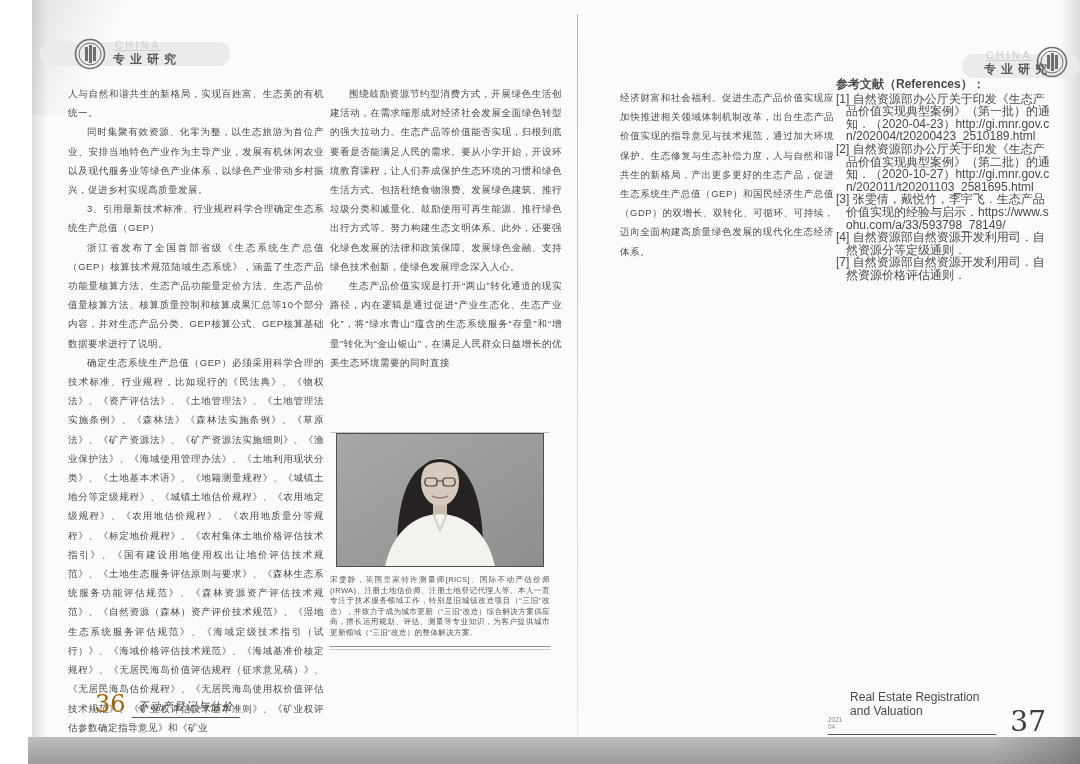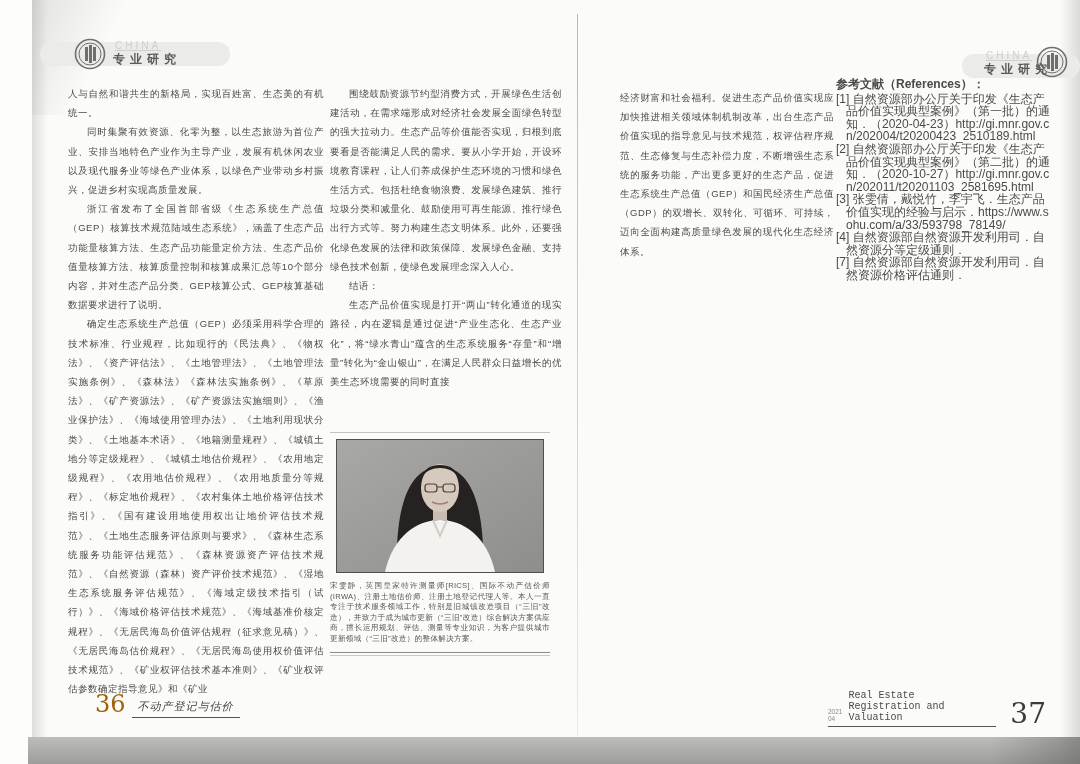--- a/index.html
+++ b/index.html
@@ -40,21 +40,21 @@
   .col{position:absolute;text-align:justify;color:#4a4a48;font-size:9.5px;
     line-height:19.2px;filter:blur(.3px);letter-spacing:.5px;}
   .col p{margin:0;text-indent:2em;}
   .col p.flush{text-indent:0;}
   .col p.hd{text-indent:2em;}
   .col-l1{left:68px;top:84px;width:256px;height:600px;}
   .col-l2{left:330px;top:84px;width:232px;height:344px;}
   .col-r1{left:620px;top:88px;width:214px;}
   
   .photo-block{position:absolute;left:330px;top:432px;width:220px;
-    border-top:1px solid #c3c3c1;padding-top:6px;}
+    border-top:1px solid #c3c3c1;}
   .photo-frame{width:206px;height:132px;margin:0 auto;border:1px solid #4f4f4d;
     background:#9a9a98;overflow:hidden;}
   .photo-caption{margin-top:8px;font-size:7.6px;line-height:10.6px;color:#565654;
     text-align:justify;filter:blur(.25px);letter-spacing:.3px;}
   .caption-rule{margin-top:7px;border-top:1px solid #8d8d8b;}
   .caption-rule2{margin-top:2px;border-top:1px solid #c9c9c7;}
   
   .refs{position:absolute;left:836px;top:78px;width:214px;color:#4a4a48;
     font-size:12px;line-height:12.6px;filter:blur(.3px);}
   .refs .rtitle{font-weight:bold;margin:0 0 2px 0;}
@@ -63,22 +63,22 @@
   .footer-l{position:absolute;left:95px;top:690px;display:flex;align-items:flex-end;}
   .footer-l .pageno{font-family:"DejaVu Serif",serif;font-size:24px;color:#a16207;
     line-height:28px;}
   .footer-l .jtitle{font-family:"DejaVu Serif",serif;font-style:italic;font-size:11px;
     color:#45453f;border-bottom:1px solid #55554f;padding:0 6px 3px 6px;margin-left:6px;
     letter-spacing:1px;}
   .footer-r{position:absolute;left:828px;top:690px;width:218px;display:flex;
     align-items:flex-end;justify-content:flex-end;}
   .footer-r .issue{font-size:6.5px;color:#8a8a88;border-bottom:1px solid #55554f;
     padding:0 4px 4px 0;}
-  .footer-r .jtitle-en{font-family:Liberation Mono, monospace;font-size:10px;color:#4a4a48;
-    border-bottom:1px solid #55554f;padding:0 6px 3px 2px;}
+  .footer-r .jtitle-en{font-family:Liberation Sans, sans-serif;font-size:12px;color:#4a4a48;
+    border-bottom:1px solid #55554f;padding:0 6px 16px 2px;}
   .footer-r .pageno{font-family:"DejaVu Serif",serif;font-size:28px;color:#3c3c3a;
     line-height:26px;margin-left:14px;}
 </style>
 </head>
 <body>
 
 <div class="left-strip"></div>
 <div class="left-shadow"></div>
 <div class="corner-wedge"></div>
 <div class="gutter-line"></div>
@@ -104,27 +104,27 @@
   <rect x="11" y="9" width="3" height="14" fill="#6f6f6d"></rect>
   <rect x="15" y="7" width="3" height="18" fill="#6f6f6d"></rect>
   <rect x="19" y="9" width="3" height="14" fill="#6f6f6d"></rect>
 </svg>
 <div class="brand r">CHINA</div>
 <div class="section r">专业研究</div>
 
 <div class="col col-l1">
   <p class="flush">人与自然和谐共生的新格局，实现百姓富、生态美的有机统一。</p>
   <p>同时集聚有效资源、化零为整，以生态旅游为首位产业、安排当地特色产业作为主导产业，发展有机休闲农业以及现代服务业等绿色产业体系，以绿色产业带动乡村振兴，促进乡村实现高质量发展。</p>
+  <p class="hd">3、引用最新技术标准、行业规程科学合理确定生态系统生产总值（GEP）</p>
   <p>浙江省发布了全国首部省级《生态系统生产总值（GEP）核算技术规范陆域生态系统》，涵盖了生态产品功能量核算方法、生态产品功能量定价方法、生态产品价值量核算方法、核算质量控制和核算成果汇总等10个部分内容，并对生态产品分类、GEP核算公式、GEP核算基础数据要求进行了说明。</p>
   <p>确定生态系统生产总值（GEP）必须采用科学合理的技术标准、行业规程，比如现行的《民法典》、《物权法》、《资产评估法》、《土地管理法》、《土地管理法实施条例》、《森林法》《森林法实施条例》、《草原法》、《矿产资源法》、《矿产资源法实施细则》、《渔业保护法》、《海域使用管理办法》、《土地利用现状分类》、《土地基本术语》、《地籍测量规程》、《城镇土地分等定级规程》、《城镇土地估价规程》、《农用地定级规程》、《农用地估价规程》、《农用地质量分等规程》、《标定地价规程》、《农村集体土地价格评估技术指引》、《国有建设用地使用权出让地价评估技术规范》、《土地生态服务评估原则与要求》、《森林生态系统服务功能评估规范》、《森林资源资产评估技术规范》、《自然资源（森林）资产评价技术规范》、《湿地生态系统服务评估规范》、《海域定级技术指引（试行）》、《海域价格评估技术规范》、《海域基准价核定规程》、《无居民海岛价值评估规程（征求意见稿）》、《无居民海岛估价规程》、《无居民海岛使用权价值评估技术规范》、《矿业权评估技术基本准则》、《矿业权评估参数确定指导意见》和《矿业</p>
 </div>
 
 <div class="col col-l2">
   <p>围绕鼓励资源节约型消费方式，开展绿色生活创建活动，在需求端形成对经济社会发展全面绿色转型的强大拉动力。生态产品等价值能否实现，归根到底要看是否能满足人民的需求。要从小学开始，开设环境教育课程，让人们养成保护生态环境的习惯和绿色生活方式。包括杜绝食物浪费、发展绿色建筑、推行垃圾分类和减量化、鼓励使用可再生能源、推行绿色出行方式等。努力构建生态文明体系。此外，还要强化绿色发展的法律和政策保障、发展绿色金融、支持绿色技术创新，使绿色发展理念深入人心。</p>
-  <p class="hd">结语：</p>
   <p>生态产品价值实现是打开“两山”转化通道的现实路径，内在逻辑是通过促进“产业生态化、生态产业化”，将“绿水青山”蕴含的生态系统服务“存量”和“增量”转化为“金山银山”，在满足人民群众日益增长的优美生态环境需要的同时直接</p>
 </div>
 
 <div class="photo-block">
   <div class="photo-frame">
     <svg viewBox="0 0 206 132" width="206" height="132">
       <defs>
         <linearGradient id="bgG" x1="0" y1="0" x2="1" y2="1">
           <stop offset="0" stop-color="#a8a8a6"></stop>
             <stop offset="1" stop-color="#8e8e8c"></stop>
@@ -147,21 +147,21 @@
         <path d="M96 80 L103 96 L110 80" fill="none" stroke="#d2cfc9" stroke-width="2"></path>
       </g>
     </svg>
   </div>
   <div class="photo-caption">宋雯静，英国皇家特许测量师[RICS]、国际不动产估价师(IRWA)、注册土地估价师、注册土地登记代理人等。本人一直专注于技术服务领域工作，特别是旧城镇改造项目（“三旧”改造），并致力于成为城市更新（“三旧”改造）综合解决方案供应商，擅长运用规划、评估、测量等专业知识，为客户提供城市更新领域（“三旧”改造）的整体解决方案。</div>
   <div class="caption-rule"></div>
   <div class="caption-rule2"></div>
 </div>
 
 <div class="col col-r1">
-  <p class="flush">经济财富和社会福利。促进生态产品价值实现应加快推进相关领域体制机制改革，出台生态产品价值实现的指导意见与技术规范，权评估程序规范、生态修复与生态补偿力度，不断增强生态系统的服务功能，产出更多更好的生态产品，促进生态系统生产总值（GEP）和国民经济生产总值（GDP）的双增长、双转化、可循环、可持续，迈向全面构建高质量绿色发展的现代化生态经济体系。</p>
+  <p class="flush">经济财富和社会福利。促进生态产品价值实现应加快推进相关领域体制机制改革，出台生态产品价值实现的指导意见与技术规范，通过加大环境保护、生态修复与生态补偿力度，人与自然和谐共生的新格局，产出更多更好的生态产品，促进生态系统生产总值（GEP）和国民经济生产总值（GDP）的双增长、双转化、可循环、可持续，迈向全面构建高质量绿色发展的现代化生态经济体系。</p>
 </div>
 
 <div class="refs">
   <p class="rtitle">参考文献（References）：</p>
   <p>[1] 自然资源部办公厅关于印发《生态产品价值实现典型案例》（第一批）的通知．（2020-04-23）http://gi.mnr.gov.cn/202004/t20200423_2510189.html</p>
   <p>[2] 自然资源部办公厅关于印发《生态产品价值实现典型案例》（第二批）的通知．（2020-10-27）http://gi.mnr.gov.cn/202011/t20201103_2581695.html</p>
   <p>[3] 张雯倩，戴悦竹，李宇飞．生态产品价值实现的经验与启示．https://www.sohu.com/a/33/593798_78149/</p>
   <p>[4] 自然资源部自然资源开发利用司．自然资源分等定级通则．</p>
   <p>[7] 自然资源部自然资源开发利用司．自然资源价格评估通则．</p>
 </div>

